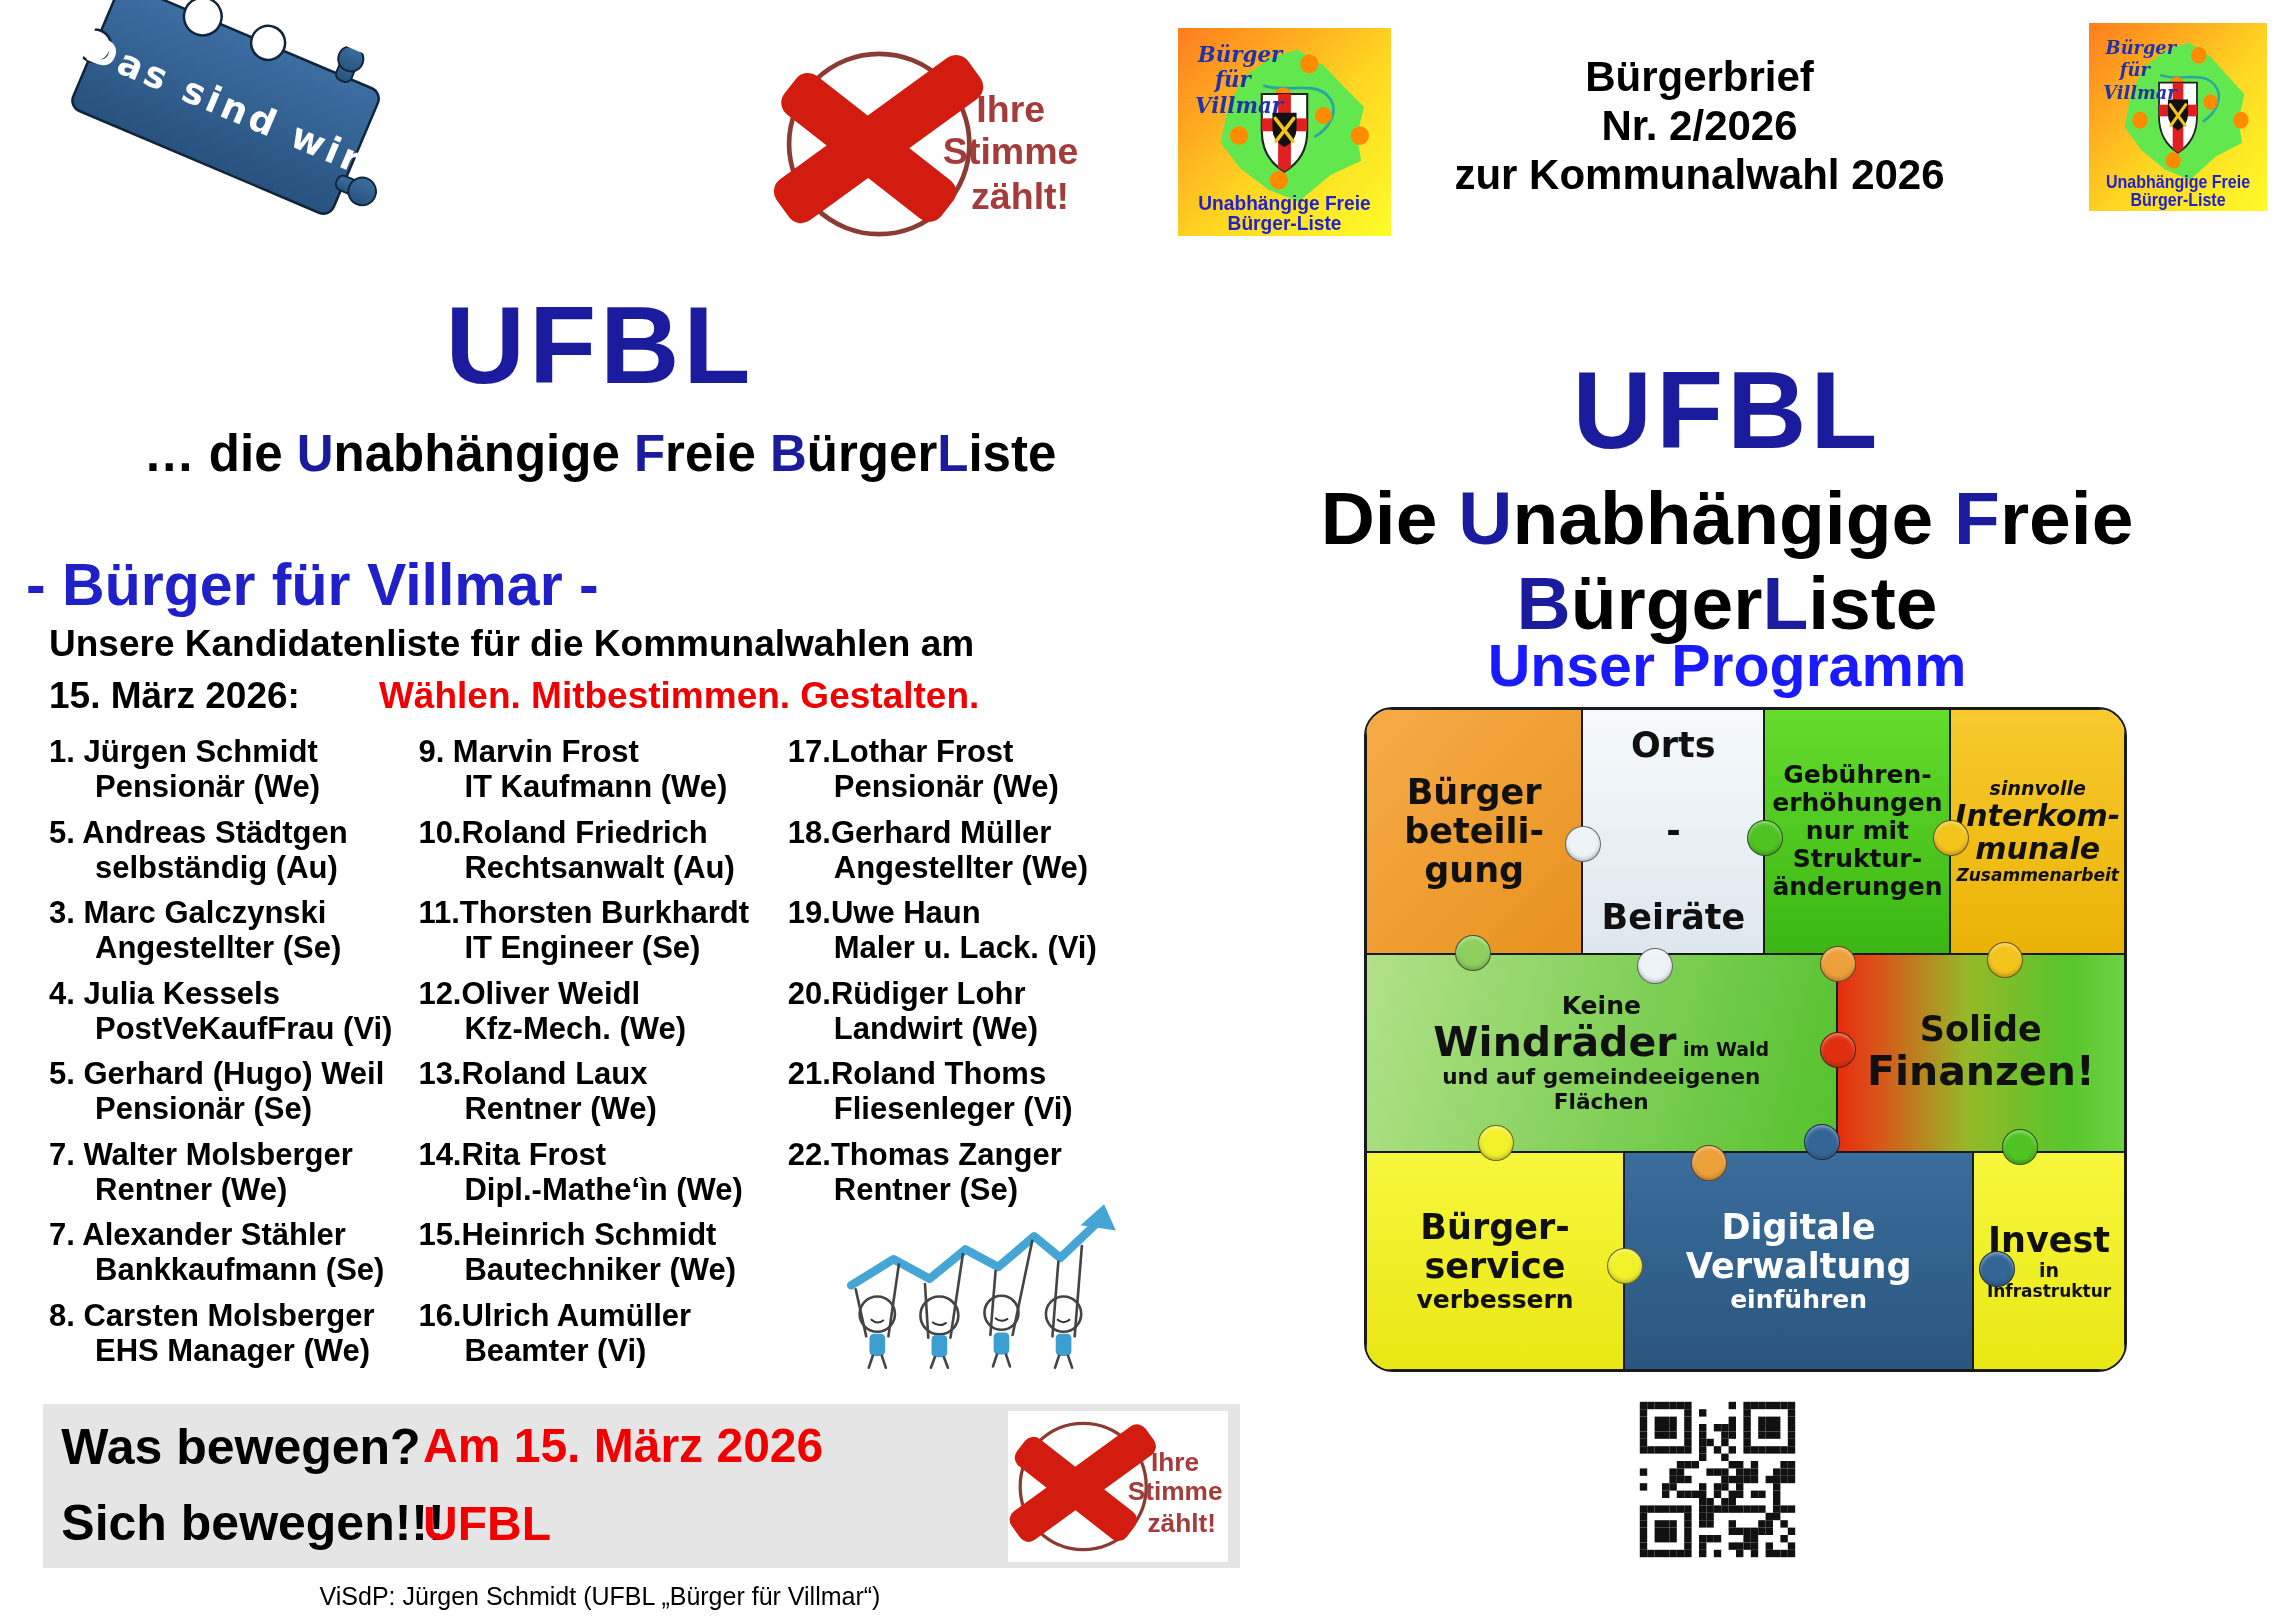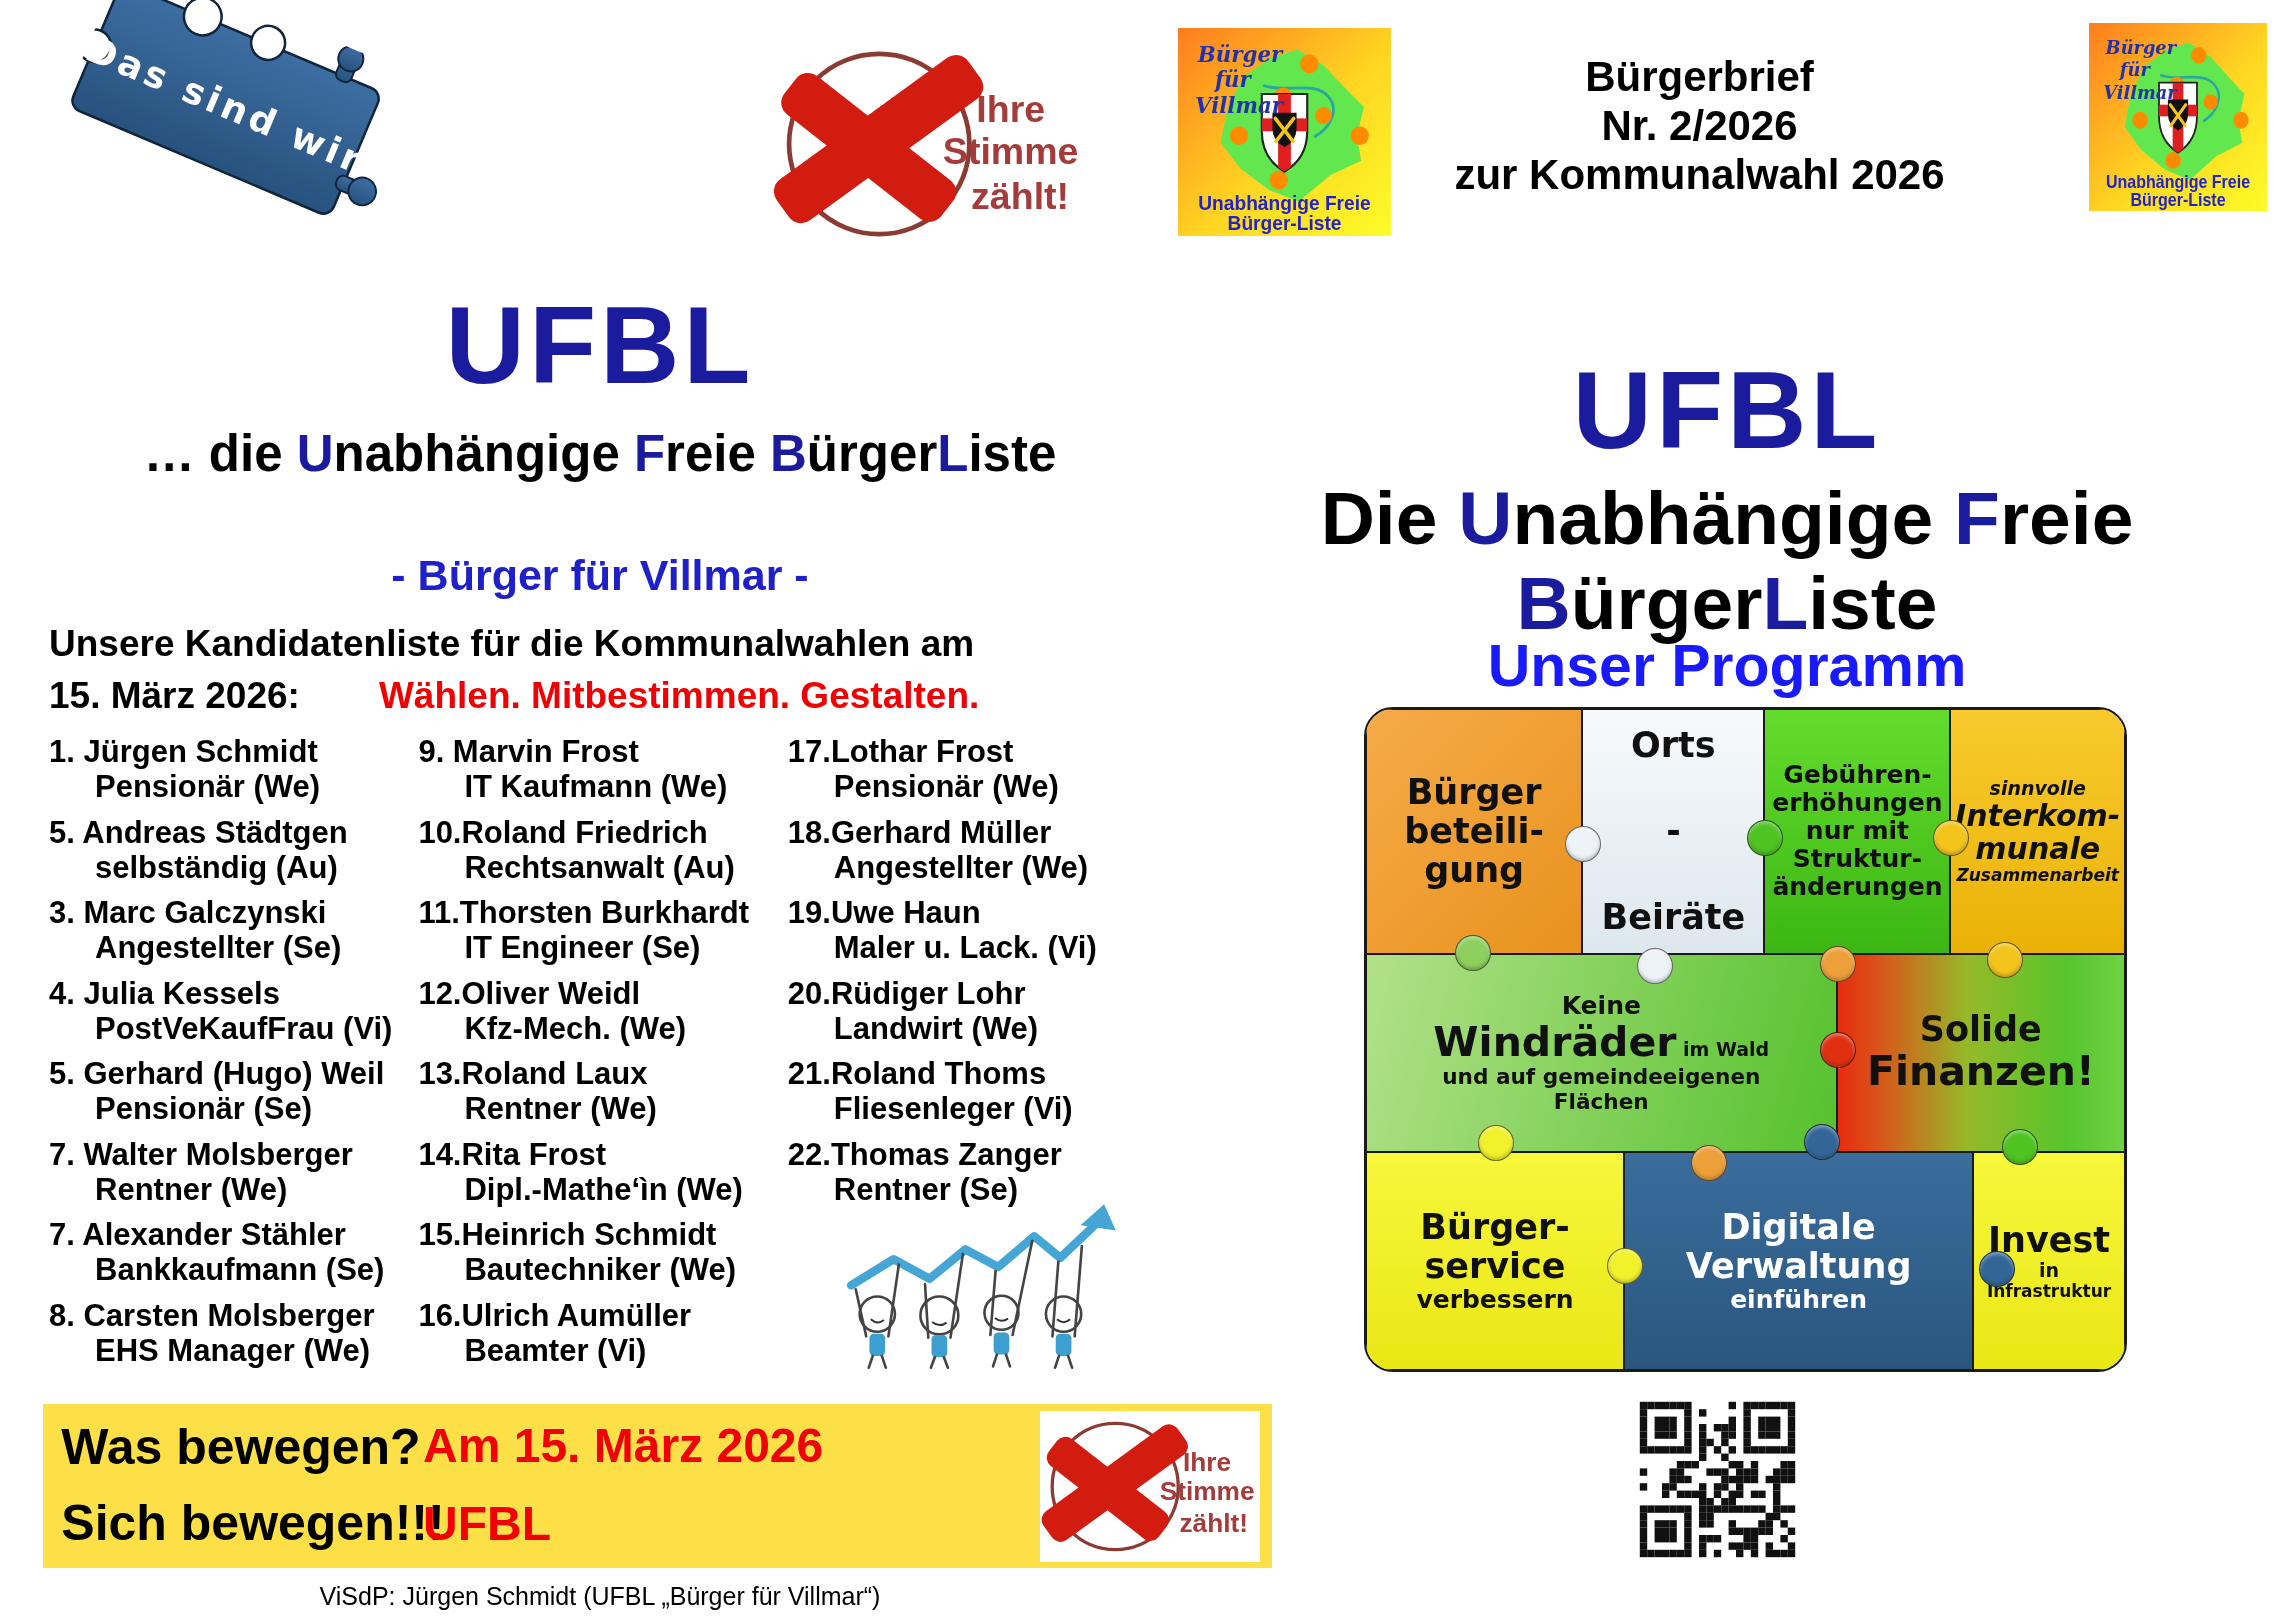--- a/index.html
+++ b/index.html
@@ -4,34 +4,34 @@
 <style>
   html,body{margin:0;padding:0;background:#888;}
   #canvas{position:relative;width:2295px;height:1623px;background:#ffffff;
           font-family:"Liberation Sans",sans-serif;overflow:hidden;}
   .abs{position:absolute;}
 
   
   .l-ufbl{left:26px;top:281px;width:1148px;text-align:center;font-size:110px;font-weight:bold;
           color:#1b1b9e;letter-spacing:3.9px;}
   .l-sub{left:26px;top:424px;width:1148px;text-align:center;font-size:51px;font-weight:bold;}
-  .l-motto{left:26px;top:551px;width:1148px;text-align:center;font-size:43px;font-weight:bold;color:#2020c8;}
+  .l-motto{left:26px;top:551px;width:1148px;text-align:left;font-size:59px;font-weight:bold;color:#2020c8;}
   .intro1{left:49px;top:623px;font-size:37px;font-weight:bold;color:#000;}
   .intro2{left:49px;top:675px;font-size:37px;font-weight:bold;color:#000;display:flex;}
   .intro2 .red{color:#f00000;margin-left:79px;}
 
   
   .cands{left:49px;top:734px;width:1106px;display:flex;}
   .ccol{flex:0 0 33.4%;}
   .cand{margin-bottom:10.5px;}
   .c1,.c2{font-size:31px;font-weight:bold;line-height:35px;color:#000;white-space:nowrap;}
   .c2{padding-left:46px;}
 
   
-  .banner{left:43px;top:1404px;width:1197px;height:164px;background:#fde047;padding-left:32px;}
+  .banner{left:43px;top:1404px;width:1197px;height:164px;background:#e5e5e5;}
   .b-line1{left:18.3px;top:14.4px;font-size:50px;font-weight:bold;color:#000;}
   .b-line2{left:18.3px;top:90px;font-size:50px;font-weight:bold;color:#000;}
   .b-mid{left:380px;top:0;width:406px;height:164px;text-align:left;}
   .b-date{position:absolute;left:0;top:14.4px;width:100%;font-size:48px;font-weight:bold;color:#f00000;}
   .b-party{position:absolute;left:0;top:92px;width:100%;font-size:48px;font-weight:bold;color:#f00000;}
   .b-stamp{right:11.8px;top:6.5px;width:220px;height:151px;background:#ffffff;}
   .visdp{left:26px;top:1582px;width:1148px;text-align:center;font-size:25px;color:#000;}
 
   
   .bb{left:1369px;top:52px;width:661px;text-align:center;font-size:42px;font-weight:bold;

